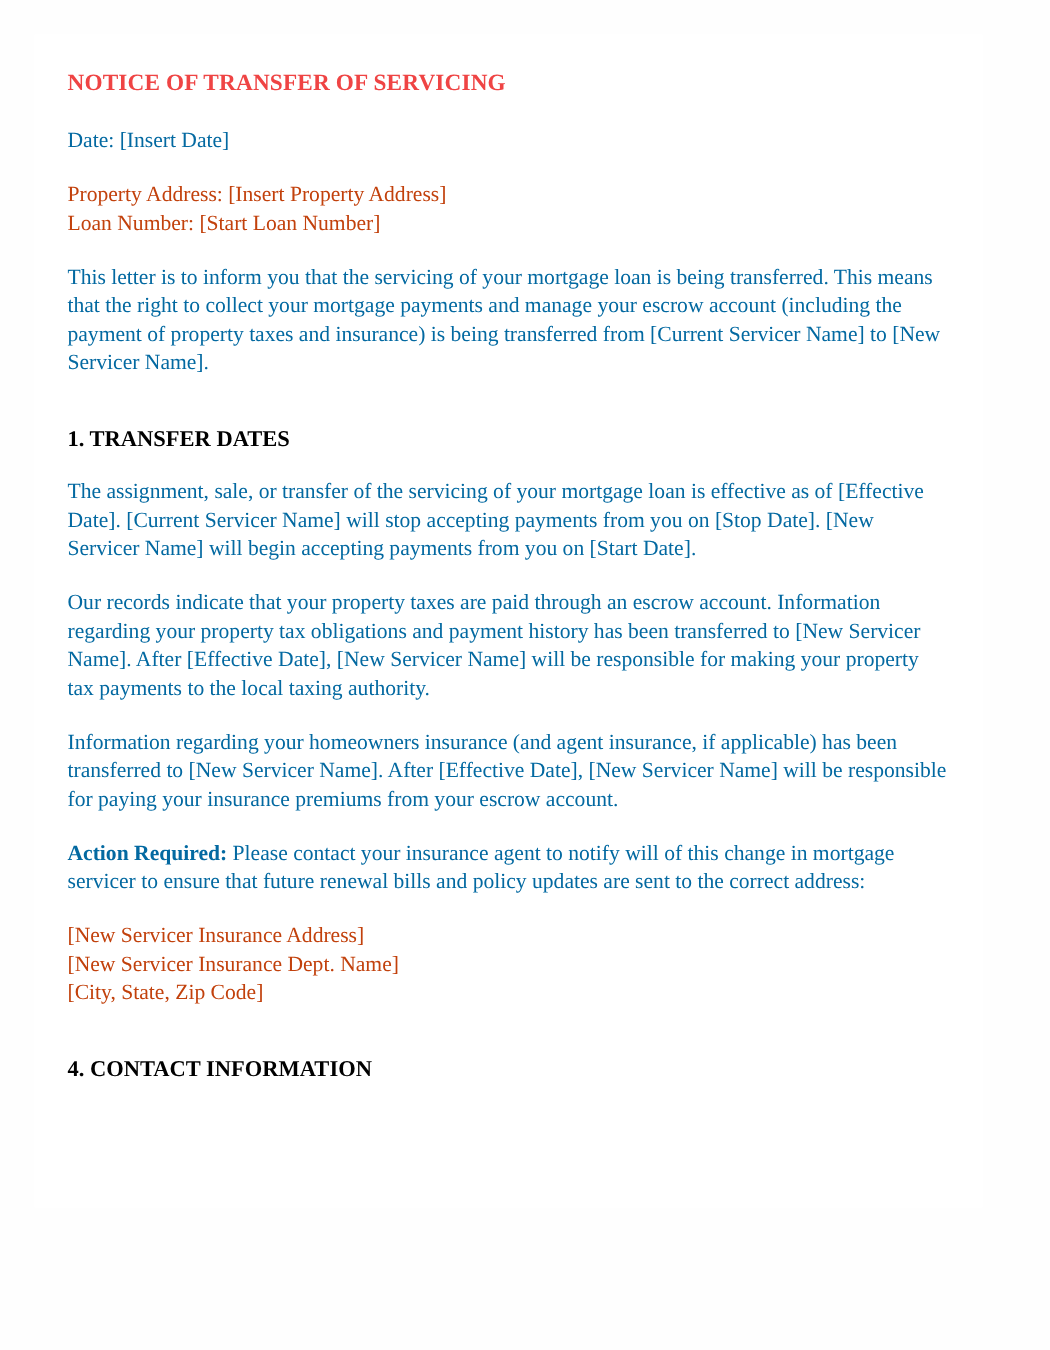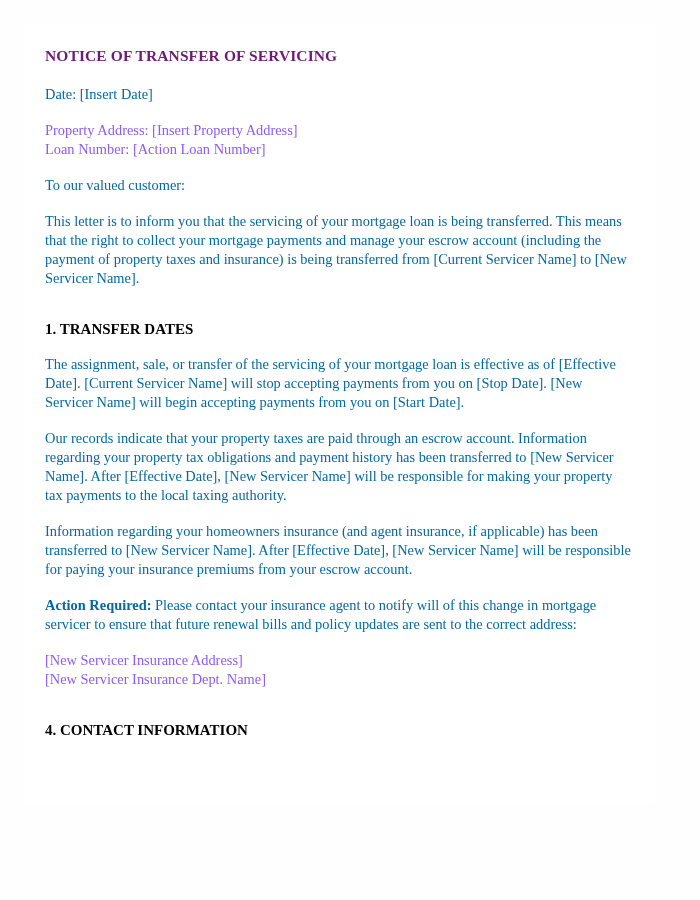--- a/index.html
+++ b/index.html
@@ -31,21 +31,21 @@
     background: #ffffff;
     overflow: hidden;
   }
   .page-inner {
     padding: 24px 24px 0 22px;
     box-sizing: border-box;
   }
   .doc-title {
     font-size: 15.5px;
     font-weight: bold;
-    color: #701a75;
+    color: #ef4444;
     letter-spacing: 0.1px;
     margin: 0 0 19px 0;
     line-height: 1.2;
   }
   .section-heading {
     font-size: 15px;
     font-weight: bold;
     color: #000000;
     margin: 32px 0 17px 0;
     line-height: 1.2;
@@ -53,21 +53,21 @@
   .para {
     font-size: 14.4px;
     color: #0369a1;
     line-height: 1.32;
     margin: 0 0 17px 0;
     max-width: 586px;
     text-align: left;
   }
   .block-lines {
     font-size: 14.4px;
-    color: #8b5cf6;
+    color: #c2410c;
     line-height: 1.32;
     margin: 0 0 17px 0;
   }
   .block-lines div {
     white-space: nowrap;
   }
   .lead-in {
     font-weight: bold;
   }
 </style>
@@ -77,38 +77,38 @@
 <div class="page-surface">
   <div class="document-page">
     <div class="page-inner">
 
       <div class="doc-title">NOTICE OF TRANSFER OF SERVICING</div>
 
       <div class="para">Date: [Insert Date]</div>
 
       <div class="block-lines">
         <div>Property Address: [Insert Property Address]</div>
-        <div>Loan Number: [Action Loan Number]</div>
+        <div>Loan Number: [Start Loan Number]</div>
       </div>
 
-      <div class="para">To our valued customer:</div>
 
       <div class="para">This letter is to inform you that the servicing of your mortgage loan is being transferred. This means that the right to collect your mortgage payments and manage your escrow account (including the payment of property taxes and insurance) is being transferred from [Current Servicer Name] to [New Servicer Name].</div>
 
       <div class="section-heading">1. TRANSFER DATES</div>
       <div class="para">The assignment, sale, or transfer of the servicing of your mortgage loan is effective as of [Effective Date]. [Current Servicer Name] will stop accepting payments from you on [Stop Date]. [New Servicer Name] will begin accepting payments from you on [Start Date].</div>
 
       <div class="para">Our records indicate that your property taxes are paid through an escrow account. Information regarding your property tax obligations and payment history has been transferred to [New Servicer Name]. After [Effective Date], [New Servicer Name] will be responsible for making your property tax payments to the local taxing authority.</div>
 
       <div class="para">Information regarding your homeowners insurance (and agent insurance, if applicable) has been transferred to [New Servicer Name]. After [Effective Date], [New Servicer Name] will be responsible for paying your insurance premiums from your escrow account.</div>
 
       <div class="para"><span class="lead-in">Action Required:</span><span> Please contact your insurance agent to notify will of this change in mortgage servicer to ensure that future renewal bills and policy updates are sent to the correct address:</span></div>
 
       <div class="block-lines">
         <div>[New Servicer Insurance Address]</div>
         <div>[New Servicer Insurance Dept. Name]</div>
+        <div>[City, State, Zip Code]</div>
       </div>
 
       <div class="section-heading">4. CONTACT INFORMATION</div>
 
     </div>
   </div>
 </div>
 
 </body></html>

